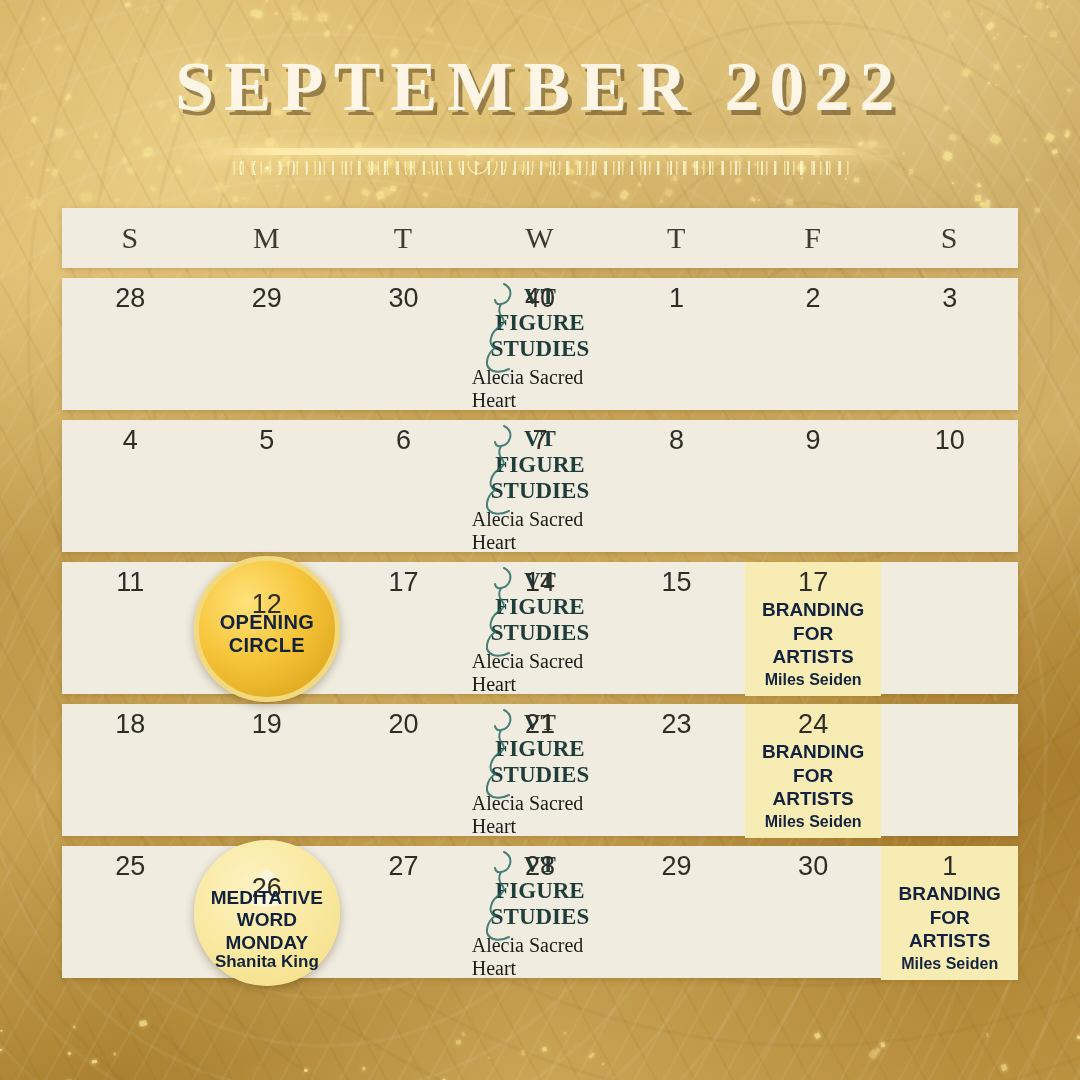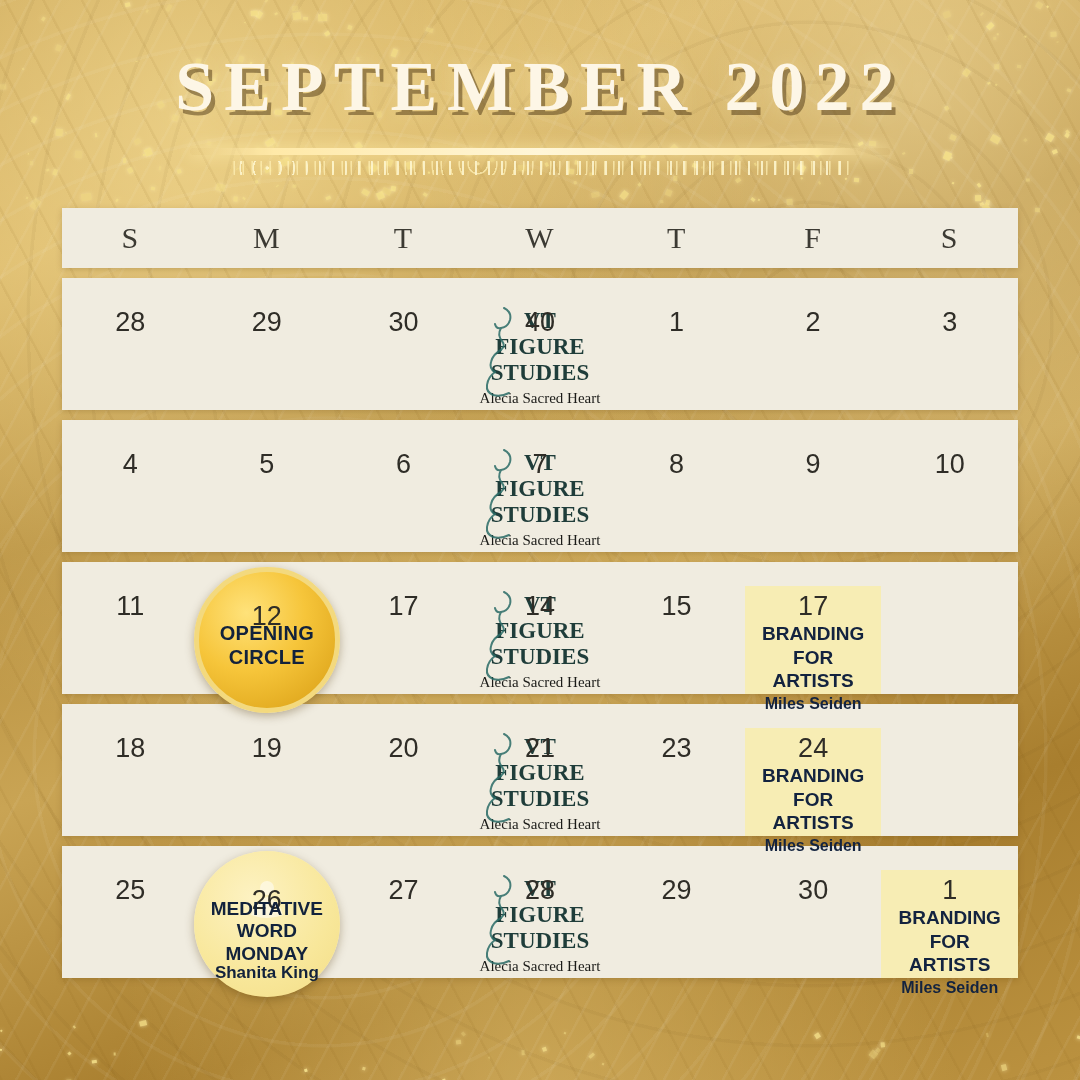--- a/index.html
+++ b/index.html
@@ -86,21 +86,20 @@
     font-family: "Liberation Serif", serif;
     font-size: 30px;
     color: #3c3a33;
     letter-spacing: 1px;
   }
   .cell {
     position: relative;
     padding-top: 6px;
     display: flex; flex-direction: column; align-items: center;
     overflow: visible;
-    margin-top: 24px;
   }
   .cell .daynum {
     font-family: "Liberation Sans", sans-serif;
     font-size: 27px;
     color: #2f2d27;
     line-height: 1.05;
     position: relative; z-index: 3;
   }
 
   
@@ -121,21 +120,21 @@
     font-family: "Liberation Serif", serif;
     font-weight: bold;
     color: #1f3d3a;
     font-size: 23px;
     line-height: 1.12;
     text-align: center;
     margin-top: 2px;
   }
   .fs-host {
     font-family: "Liberation Serif", serif;
-    font-size: 15px;
+    font-size: 20px;
     color: #1b1b18;
     margin-top: 4px;
   }
 
   
   .branding {
     position: absolute; inset: 0;
     background: #f7edb4;
     display: flex; flex-direction: column;
     align-items: center; justify-content: flex-start;

